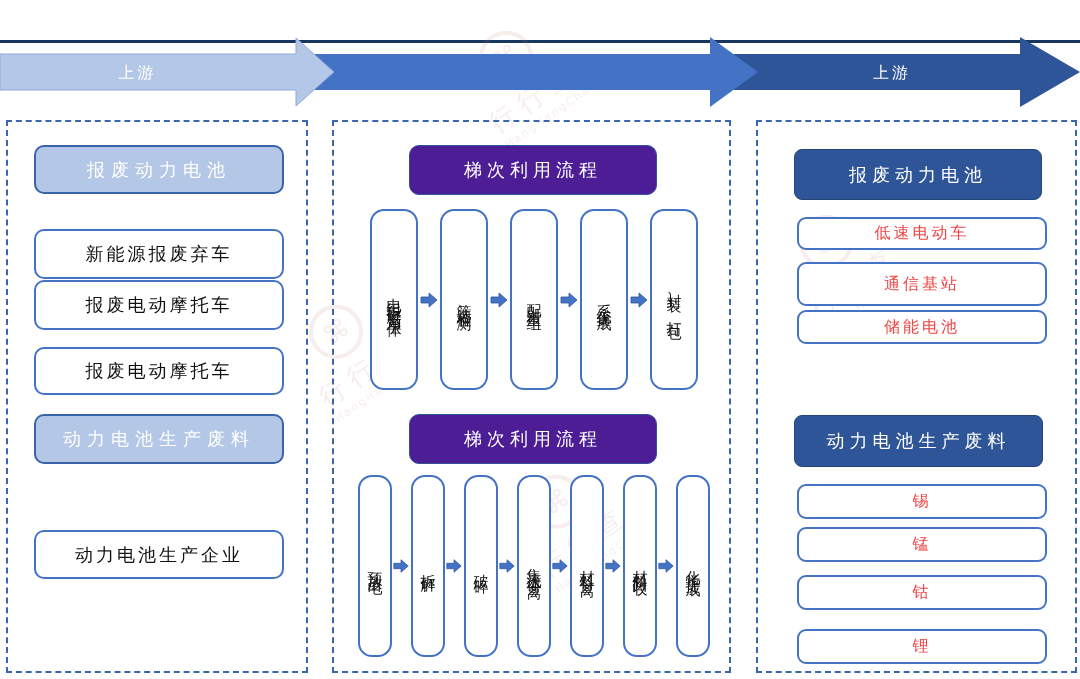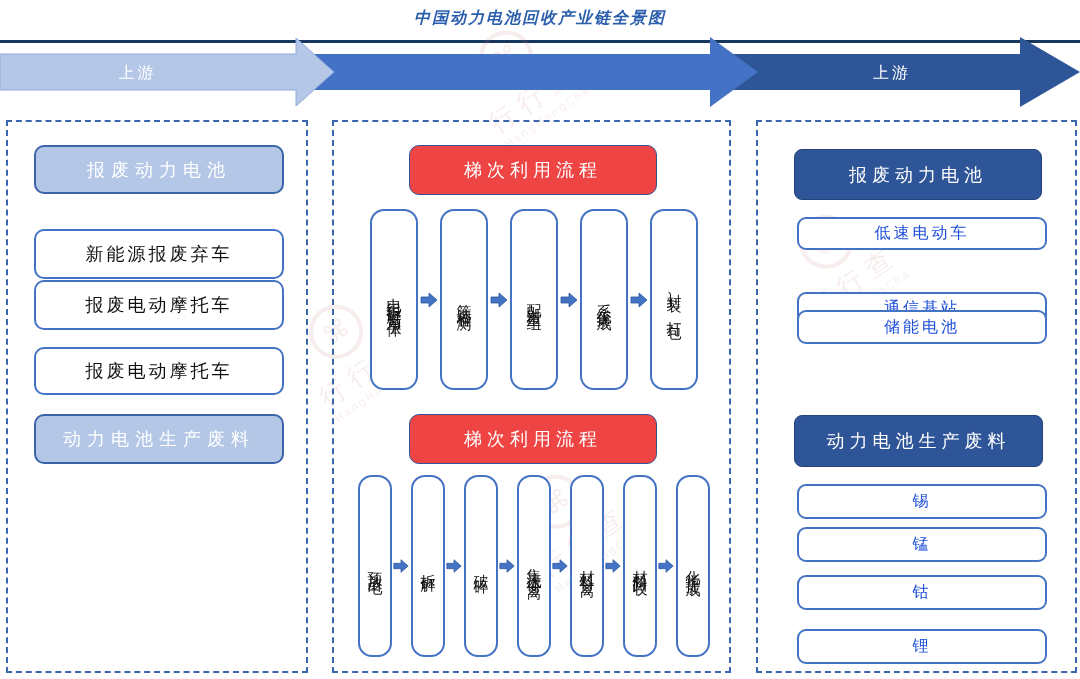--- a/index.html
+++ b/index.html
@@ -28,25 +28,25 @@
   .col-mid  { left:332px; width:399px; }
   .col-right{ left:756px; width:321px; }
 
   
   .bx { position:absolute; display:flex; align-items:center; justify-content:center;
         border-radius:10px; text-align:center; }
   .bx-light { background:#b4c7e7; border:2px solid #3b63a8; color:#ffffff;
               font-size:18px; letter-spacing:6px; }
   .bx-plain { background:#ffffff; border:2px solid #4472c4; color:#111111;
               font-size:18px; letter-spacing:3px; }
-  .bx-mid   { background:#ef4444; border:1px solid #2f5597; color:#ffffff;
+  .bx-mid   { background:#4c1d95; border:1px solid #2f5597; color:#ffffff;
               font-size:18px; letter-spacing:5px; }
   .bx-dark  { background:#2e5597; border:1px solid #24447c; color:#ffffff;
               font-size:18px; letter-spacing:5px; border-radius:8px; }
-  .bx-item  { background:#ffffff; border:2px solid #4472c4; color:#1d4ed8;
+  .bx-item  { background:#ffffff; border:2px solid #4472c4; color:#ef4444;
               font-size:16px; letter-spacing:3px; border-radius:9px; }
 
   
   .flow { position:absolute; display:flex; align-items:stretch; justify-content:center; }
   .vbox { background:#ffffff; border:2px solid #4472c4; border-radius:14px;
           display:flex; align-items:center; justify-content:center; }
   .vtext { writing-mode:vertical-rl; text-orientation:upright; color:#111111;
            font-size:15px; letter-spacing:4px; line-height:1; }
   .arrow { align-self:center; display:flex; align-items:center; justify-content:center; }
 
@@ -56,21 +56,20 @@
   .wm-circle { width:54px; height:54px; border:4px solid #c87878; border-radius:50%;
                display:flex; align-items:center; justify-content:center; font-size:26px; }
   .wm-text { font-size:26px; letter-spacing:8px; margin-top:4px; }
   .wm-sub  { font-size:11px; letter-spacing:2px; font-family:"DejaVu Sans", sans-serif; }
 </style>
 </head>
 <body>
 
 <div class="page">
 
-  <div class="title">中国动力电池回收产业链全景图</div>
   <div class="toprule"></div>
 
   <div class="wm" style="left:470px; top:26px;">
     <div class="wm-circle">⌘</div>
     <div class="wm-text">行行查</div>
     <div class="wm-sub">HangHangCha</div>
   </div>
   <div class="wm" style="left:300px; top:300px;">
     <div class="wm-circle">⌘</div>
     <div class="wm-text">行行查</div>
@@ -94,20 +93,21 @@
   </svg>
   <div class="band-label bl-1">上游</div>
   <div class="band-label bl-3">上游</div>
 
   <div class="col col-left">
     <div class="bx bx-light" style="left:26px; top:23px; width:250px; height:49px;">报废动力电池</div>
     <div class="bx bx-plain" style="left:26px; top:90px; width:250px; height:50px;margin-top:17px;">新能源报废弃车</div>
     <div class="bx bx-plain" style="left:26px; top:158px; width:250px; height:50px;">报废电动摩托车</div>
     <div class="bx bx-plain" style="left:26px; top:225px; width:250px; height:48px;">报废电动摩托车</div>
     <div class="bx bx-light" style="left:26px; top:292px; width:250px; height:50px;">动力电池生产废料</div>
+    <div class="bx bx-plain" style="left:26px; top:408px; width:250px; height:49px;">动力电池生产企业</div>
   </div>
 
   <div class="col col-mid">
     <div class="bx bx-mid" style="left:75px; top:23px; width:248px; height:50px;">梯次利用流程</div>
 
     <div class="flow" style="left:0px; top:87px; width:399px; height:181px;">
       <div class="vbox" style="width:48px;">
           <span class="vtext">电组拆解为单体</span>
         </div>
       <div class="arrow" style="width:22px;">
@@ -197,21 +197,21 @@
         </div>
       <div class="vbox" style="width:34px;">
           <span class="vtext">化学提成</span>
         </div>
     </div>
   </div>
 
   <div class="col col-right">
     <div class="bx bx-dark" style="left:36px; top:27px; width:248px; height:51px;">报废动力电池</div>
     <div class="bx bx-item" style="left:39px; top:95px; width:250px; height:33px;">低速电动车</div>
-    <div class="bx bx-item" style="left:39px; top:140px; width:250px; height:32px;margin-top:30px;">通信基站</div>
+    <div class="bx bx-item" style="left:39px; top:140px; width:250px; height:44px;">通信基站</div>
     <div class="bx bx-item" style="left:39px; top:188px; width:250px; height:34px;text-align:center;">储能电池</div>
 
     <div class="bx bx-dark" style="left:36px; top:293px; width:249px; height:52px;">动力电池生产废料</div>
     <div class="bx bx-item" style="left:39px; top:362px; width:250px; height:35px;">锡</div>
     <div class="bx bx-item" style="left:39px; top:405px; width:250px; height:35px;">锰</div>
     <div class="bx bx-item" style="left:39px; top:453px; width:250px; height:35px;">钴</div>
     <div class="bx bx-item" style="left:39px; top:507px; width:250px; height:35px;">锂</div>
   </div>
 
 </div>

